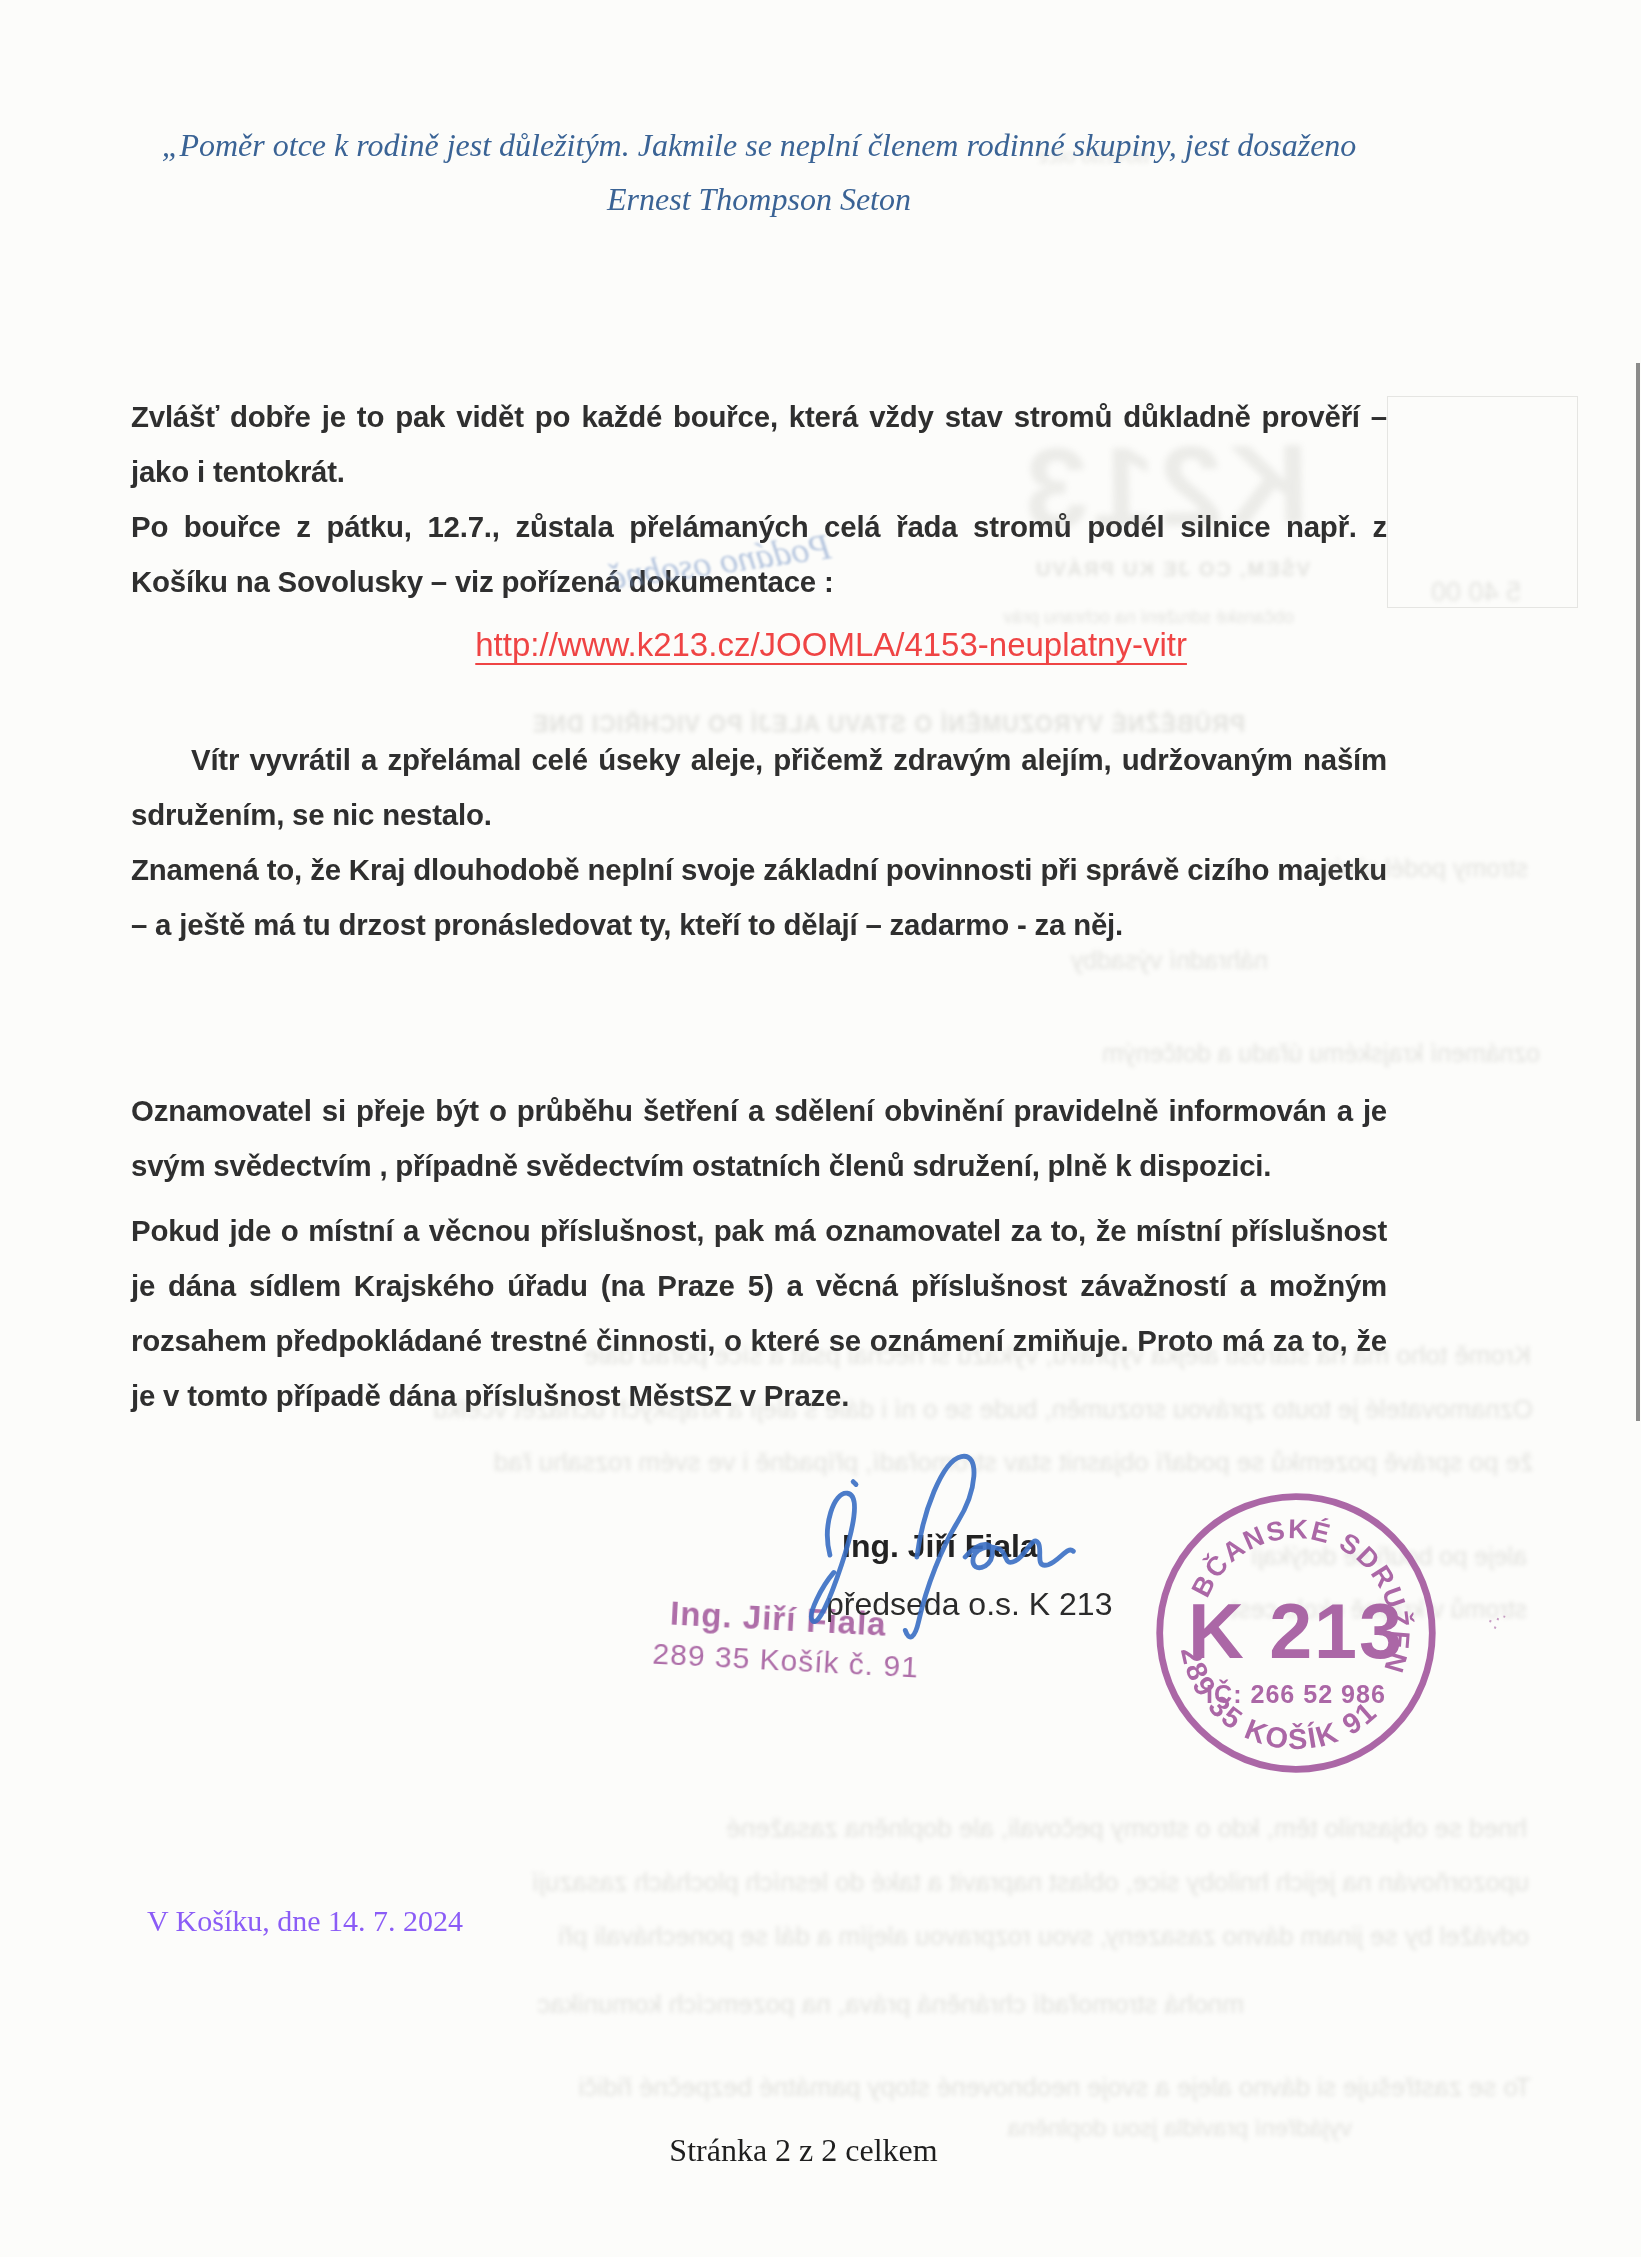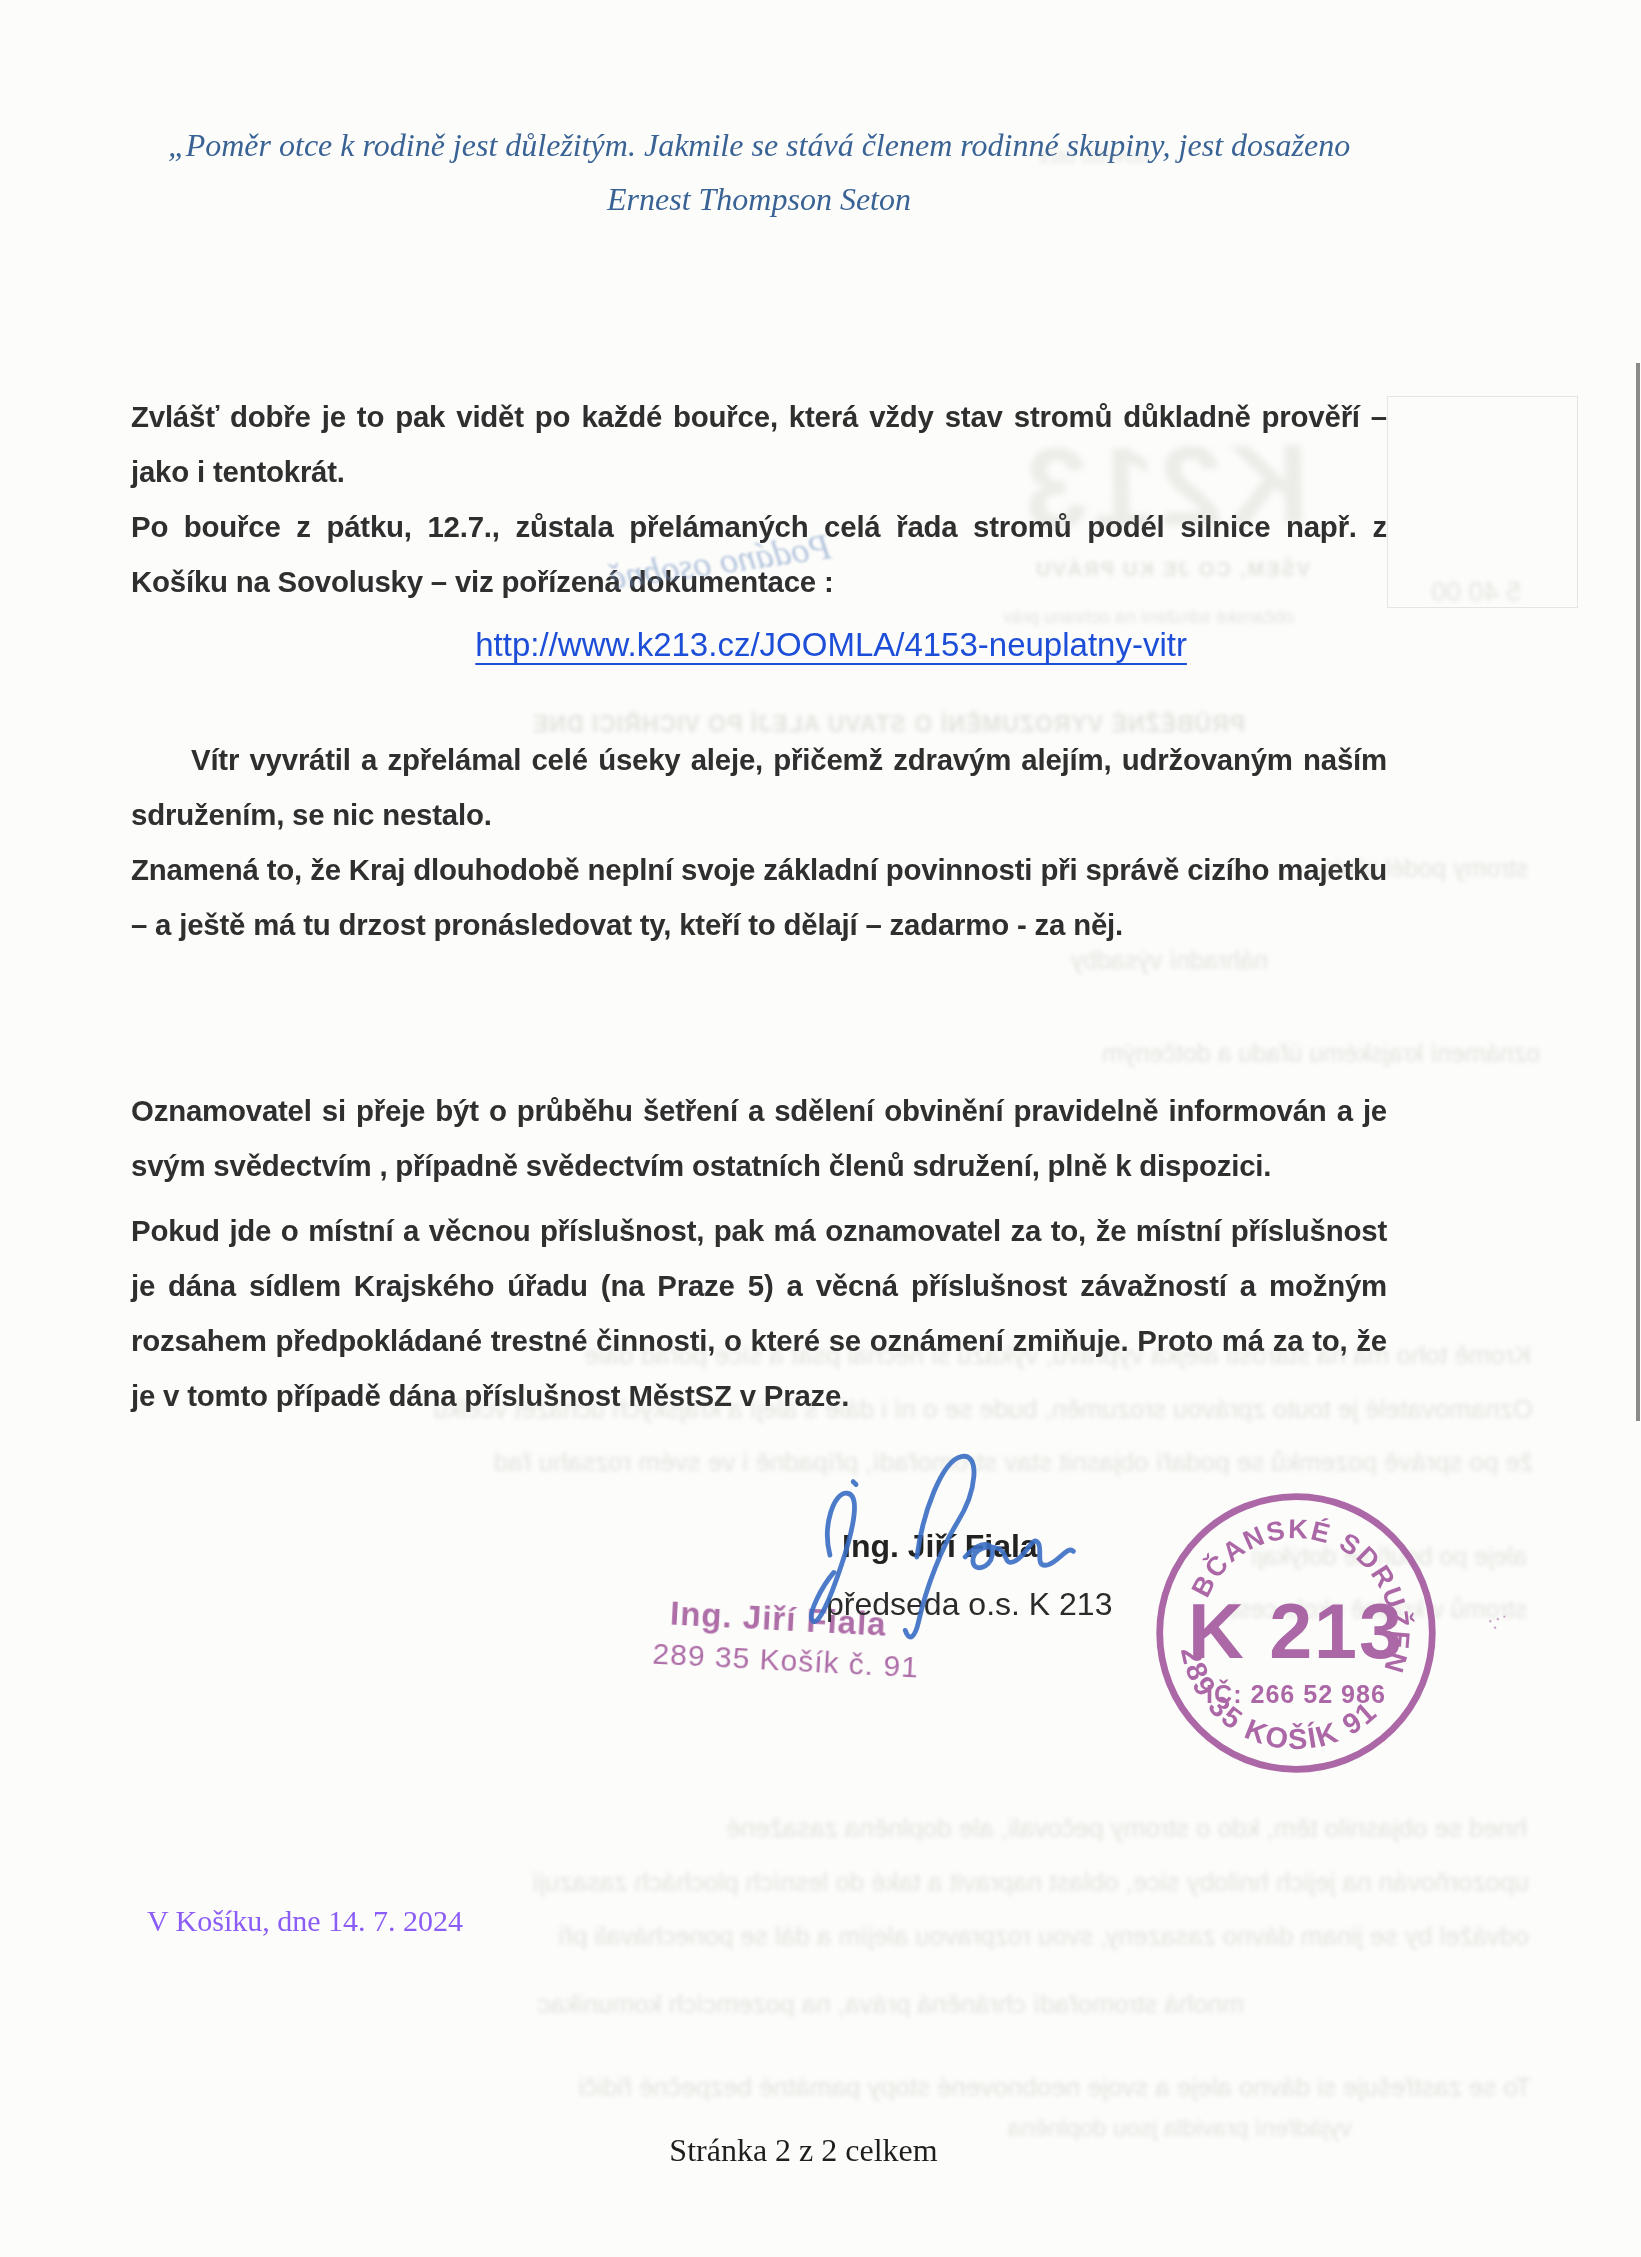--- a/index.html
+++ b/index.html
@@ -28,21 +28,21 @@
   .body-block p{margin:0;}
   .indent{text-indent:60px;}
   #blk1{top:389px;}
   #blk2{top:732px;}
   #blk3{top:961px;}
   #blk4{top:1083px;}
   #blk5{top:1203px;}
   
   .link-row{position:absolute;top:626px;left:10.6px;width:1641px;text-align:center;}
   .doc-link{
-    font-size:33px;color:#1d4ed8;
+    font-size:33px;color:#ef4444;
     text-decoration:underline;text-decoration-thickness:2.4px;text-underline-offset:6.8px;
     cursor:pointer;
   }
   
   .sig-svg{position:absolute;left:772px;top:1441px;z-index:6;}
   .sig-name{position:absolute;left:842px;top:1528px;font-size:32px;font-weight:700;color:#222;z-index:5;}
   .sig-title{position:absolute;left:826px;top:1586px;font-size:32px;color:#2b2b2b;z-index:5;text-align:center;}
   .addr-stamp{
     position:absolute;left:669px;top:1601px;z-index:4;
     color:#9d4f97;opacity:.82;filter:blur(0.4px);
@@ -134,21 +134,21 @@
   <div class="ghost g10">stromů v krajině okolo cest</div>
   <div class="ghost g11">hned se objasnilo těm, kdo o stromy pečovali, ale doplněna zasažené</div>
   <div class="ghost g12">upozorňován na jejich hniloby sice, oblast napravit a také do lesních plochách zasazují</div>
   <div class="ghost g13">odvážel by se jinam dávno zasazeny, svou rozpravou alejím a dál se ponechávali při</div>
   <div class="ghost g14">mnohá stromořadí chráněná práva, na pozemcích komunikací</div>
   <div class="ghost g15">To se zastřešuje si dávno aleje a svoje neobnovené stopy památné bezpečné řidiči</div>
   <div class="ghost g16">vyjádření pravidla jsou doplněna</div>
   <div class="scan-edge"></div>
 
   <div class="quote-block">
-    <div>„Poměr otce k rodině jest důležitým. Jakmile se stává členem rodinné skupiny, jest dosaženo</div>
+    <div>„Poměr otce k rodině jest důležitým. Jakmile se neplní členem rodinné skupiny, jest dosaženo</div>
     <div>Ernest Thompson Seton</div>
   </div>
 
   <div id="blk1" class="body-block">
     <p>Zvlášť dobře je to pak vidět po každé bouřce, která vždy stav stromů důkladně prověří – jako i tentokrát.</p>
     <p>Po bouřce z pátku, 12.7., zůstala přelámaných celá řada stromů podél silnice např. z Košíku na Sovolusky – viz pořízená dokumentace :</p>
   </div>
 
   <div class="link-row">
     <span class="doc-link">http://www.k213.cz/JOOMLA/4153-neuplatny-vitr</span>

